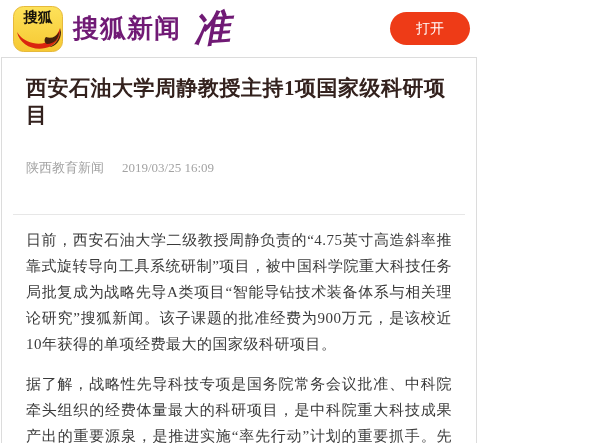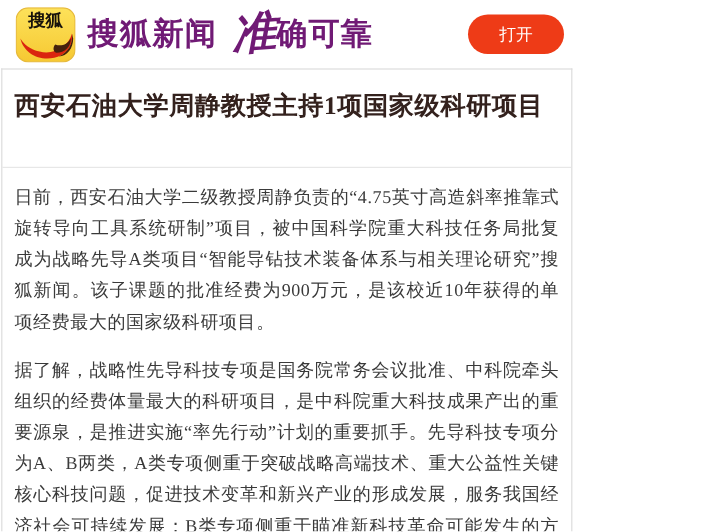--- a/index.html
+++ b/index.html
@@ -70,21 +70,21 @@
   .content {
     position: absolute;
     top: 57px;
     left: 1px;
     right: 4px;
     bottom: 0;
     background: #fff;
     border: 1px solid #dcdcdc;
     border-bottom: none;
     box-sizing: border-box;
-    padding: 0 10px;
+    padding: 0 24px;
     overflow: hidden;
   }
   .article-title {
     margin: 17px 0 0 0;
     font-size: 21px;
     font-weight: bold;
     color: #33211d;
     font-family: "Liberation Serif", "DejaVu Serif", serif;
     letter-spacing: 0.5px;
     line-height: 1.3;
@@ -131,29 +131,32 @@
       <rect x="0.5" y="0.5" width="49" height="45" rx="10" fill="url(#lg)" stroke="#e6b93c" stroke-width="1"></rect>
       <text x="25" y="16" text-anchor="middle" font-size="14.5" font-weight="bold" fill="#17120b" font-family="Liberation Sans, sans-serif">搜狐</text>
       <path d="M4 26 C7 40 24 47 38 40 C45 36 48 29 47 22 C44 33 32 40 20 37 C12 35 7 31 4 26 Z" fill="#da250f"></path>
       <path d="M47 22 C48 30 44 38 36 41 C43 41 48 34 48 26 Z" fill="#45210d"></path>
       <path d="M33 31 C38 33 43 31 46 26 C46 33 41 38 34 38 C31 37 31 33 33 31 Z" fill="#45210d"></path>
     </svg>
 
     <div class="slogan">
       <span class="app-name">搜狐新闻</span>
       <span class="slogan-lead">准</span>
-      <span class="slogan-rest">确可靠</span>
     </div>
 
     <button class="open-btn">打开</button>
   </div>
 
   <div class="content">
     <h1 class="article-title">西安石油大学周静教授主持1项国家级科研项目</h1>
 
+    <div class="meta">
+      <span>陕西教育新闻</span>
+      <span>2019/03/25 16:09</span>
+    </div>
 
     <hr class="divider">
 
     <p class="para">日前，西安石油大学二级教授周静负责的“4.75英寸高造斜率推靠式旋转导向工具系统研制”项目，被中国科学院重大科技任务局批复成为战略先导A类项目“智能导钻技术装备体系与相关理论研究”搜狐新闻。该子课题的批准经费为900万元，是该校近10年获得的单项经费最大的国家级科研项目。</p>
     <p class="para">据了解，战略性先导科技专项是国务院常务会议批准、中科院牵头组织的经费体量最大的科研项目，是中科院重大科技成果产出的重要源泉，是推进实施“率先行动”计划的重要抓手。先导科技专项分为A、B两类，A类专项侧重于突破战略高端技术、重大公益性关键核心科技问题，促进技术变革和新兴产业的形成发展，服务我国经济社会可持续发展；B类专项侧重于瞄准新科技革命可能发生的方向和发展迅速的新兴、交叉、前沿方向，取得世界领先水平的原创性成果，占据未来科学技术制高点，并形成集群优势。</p>
   </div>
 
 </div>
 
 </body></html>

